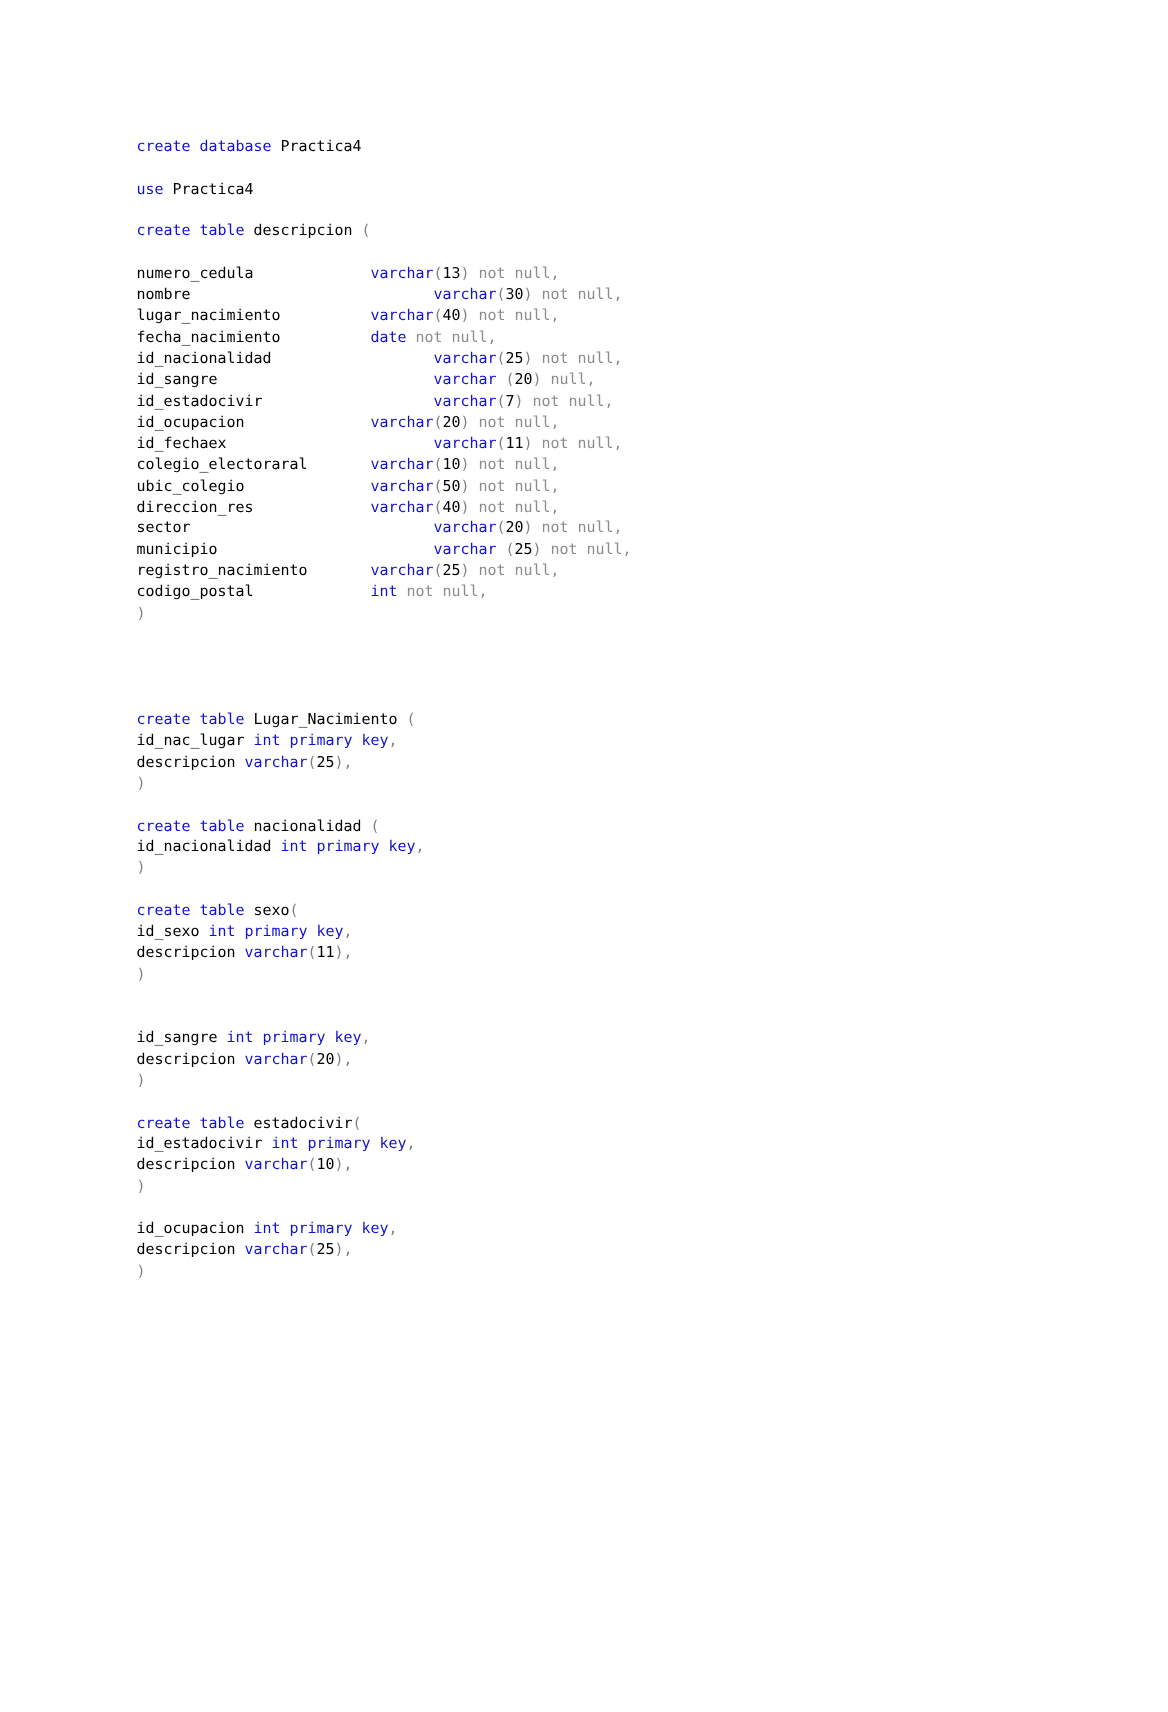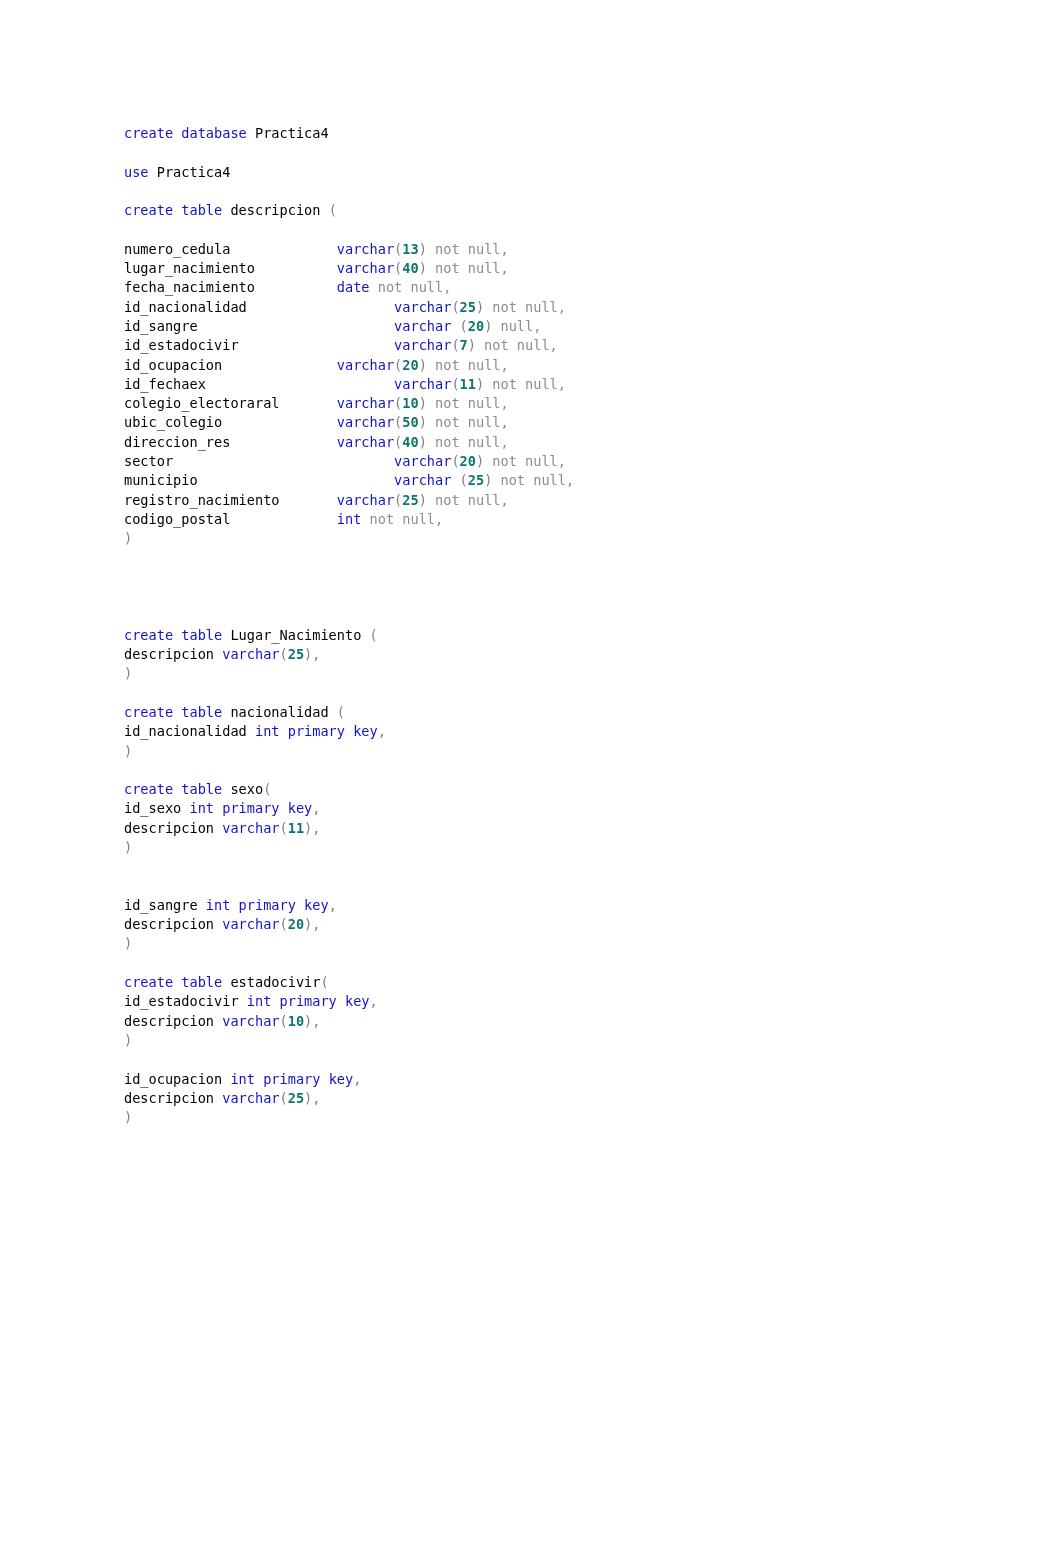--- a/index.html
+++ b/index.html
@@ -35,56 +35,58 @@
     color: #000000;
     letter-spacing: 0px;
     min-height: 19.3px;
   }
   .line.blank {
     height: 19.3px;
   }
   
   .kw   { color: #1212cc; }
   .id   { color: #000000; }
-  .num  { color: #0f766e; font-weight: bold; }
+  .num  { color: #000000; font-weight: normal; }
   .nn   { color: #8c8c8c; }
   .par  { color: #808080; }
 </style>
 </head>
 <body>
 
 <div id="page">
   <div id="code">
       <div class="line"><span class="kw">create</span><span class="id"> </span><span class="kw">database</span><span class="id"> Practica4</span></div>
       <div class="line blank">&nbsp;</div>
       <div class="line"><span class="kw">use</span><span class="id"> Practica4</span></div>
       <div class="line blank">&nbsp;</div>
       <div class="line"><span class="kw">create</span><span class="id"> </span><span class="kw">table</span><span class="id"> descripcion </span><span class="par">(</span></div>
       <div class="line blank">&nbsp;</div>
       <div class="line"><span class="id">numero_cedula             </span><span class="kw">varchar</span><span class="par">(</span><span class="num">13</span><span class="par">)</span><span class="nn"> not null,</span></div>
+      <div class="line"><span class="id">nombre                           </span><span class="kw">varchar</span><span class="par">(</span><span class="num">30</span><span class="par">)</span><span class="nn"> not null,</span></div>
       <div class="line"><span class="id">lugar_nacimiento          </span><span class="kw">varchar</span><span class="par">(</span><span class="num">40</span><span class="par">)</span><span class="nn"> not null,</span></div>
       <div class="line"><span class="id">fecha_nacimiento          </span><span class="kw">date</span><span class="nn"> not null,</span></div>
       <div class="line"><span class="id">id_nacionalidad                  </span><span class="kw">varchar</span><span class="par">(</span><span class="num">25</span><span class="par">)</span><span class="nn"> not null,</span></div>
       <div class="line"><span class="id">id_sangre                        </span><span class="kw">varchar</span><span class="id"> </span><span class="par">(</span><span class="num">20</span><span class="par">)</span><span class="nn"> null,</span></div>
       <div class="line"><span class="id">id_estadocivir                   </span><span class="kw">varchar</span><span class="par">(</span><span class="num">7</span><span class="par">)</span><span class="nn"> not null,</span></div>
       <div class="line"><span class="id">id_ocupacion              </span><span class="kw">varchar</span><span class="par">(</span><span class="num">20</span><span class="par">)</span><span class="nn"> not null,</span></div>
       <div class="line"><span class="id">id_fechaex                       </span><span class="kw">varchar</span><span class="par">(</span><span class="num">11</span><span class="par">)</span><span class="nn"> not null,</span></div>
       <div class="line"><span class="id">colegio_electoraral       </span><span class="kw">varchar</span><span class="par">(</span><span class="num">10</span><span class="par">)</span><span class="nn"> not null,</span></div>
       <div class="line"><span class="id">ubic_colegio              </span><span class="kw">varchar</span><span class="par">(</span><span class="num">50</span><span class="par">)</span><span class="nn"> not null,</span></div>
       <div class="line"><span class="id">direccion_res             </span><span class="kw">varchar</span><span class="par">(</span><span class="num">40</span><span class="par">)</span><span class="nn"> not null,</span></div>
       <div class="line"><span class="id">sector                           </span><span class="kw">varchar</span><span class="par">(</span><span class="num">20</span><span class="par">)</span><span class="nn"> not null,</span></div>
       <div class="line"><span class="id">municipio                        </span><span class="kw">varchar</span><span class="id"> </span><span class="par">(</span><span class="num">25</span><span class="par">)</span><span class="nn"> not null,</span></div>
       <div class="line"><span class="id">registro_nacimiento       </span><span class="kw">varchar</span><span class="par">(</span><span class="num">25</span><span class="par">)</span><span class="nn"> not null,</span></div>
       <div class="line"><span class="id">codigo_postal             </span><span class="kw">int</span><span class="nn"> not null,</span></div>
       <div class="line"><span class="par">)</span></div>
       <div class="line blank">&nbsp;</div>
       <div class="line blank">&nbsp;</div>
       <div class="line blank">&nbsp;</div>
       <div class="line blank">&nbsp;</div>
       <div class="line"><span class="kw">create</span><span class="id"> </span><span class="kw">table</span><span class="id"> Lugar_Nacimiento </span><span class="par">(</span></div>
+      <div class="line"><span class="id">id_nac_lugar </span><span class="kw">int</span><span class="id"> </span><span class="kw">primary</span><span class="id"> </span><span class="kw">key</span><span class="par">,</span></div>
       <div class="line"><span class="id">descripcion </span><span class="kw">varchar</span><span class="par">(</span><span class="num">25</span><span class="par">),</span></div>
       <div class="line"><span class="par">)</span></div>
       <div class="line blank">&nbsp;</div>
       <div class="line"><span class="kw">create</span><span class="id"> </span><span class="kw">table</span><span class="id"> nacionalidad </span><span class="par">(</span></div>
       <div class="line"><span class="id">id_nacionalidad </span><span class="kw">int</span><span class="id"> </span><span class="kw">primary</span><span class="id"> </span><span class="kw">key</span><span class="par">,</span></div>
       <div class="line"><span class="par">)</span></div>
       <div class="line blank">&nbsp;</div>
       <div class="line"><span class="kw">create</span><span class="id"> </span><span class="kw">table</span><span class="id"> sexo</span><span class="par">(</span></div>
       <div class="line"><span class="id">id_sexo </span><span class="kw">int</span><span class="id"> </span><span class="kw">primary</span><span class="id"> </span><span class="kw">key</span><span class="par">,</span></div>
       <div class="line"><span class="id">descripcion </span><span class="kw">varchar</span><span class="par">(</span><span class="num">11</span><span class="par">),</span></div>

